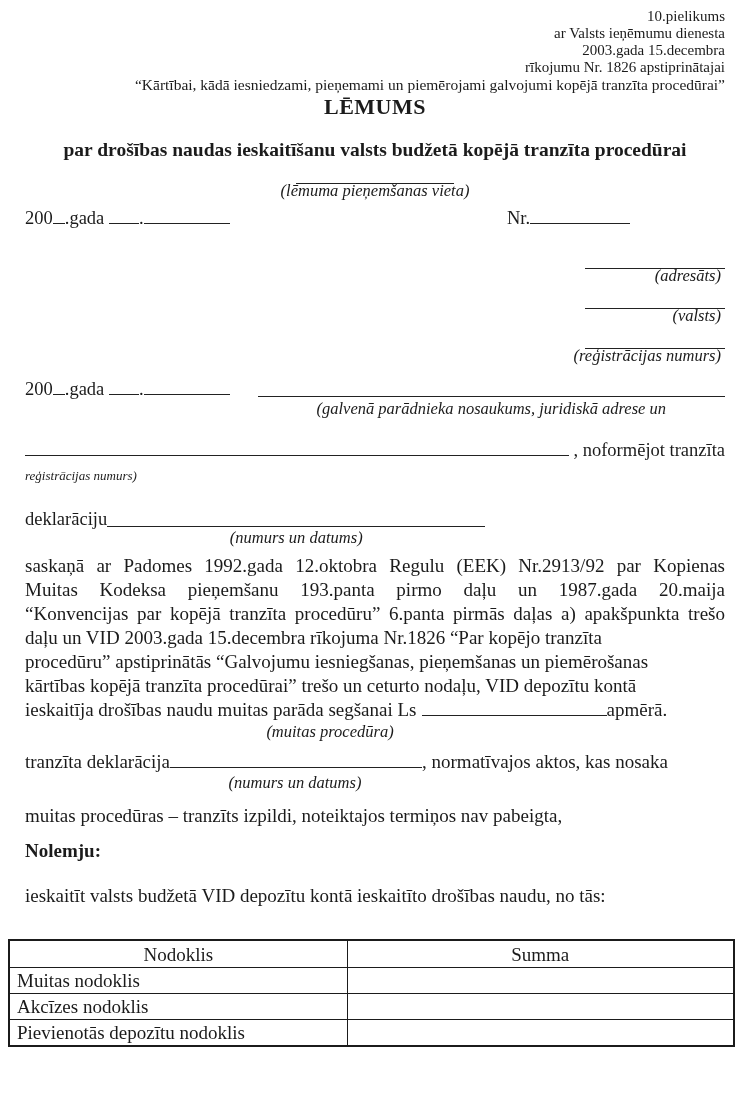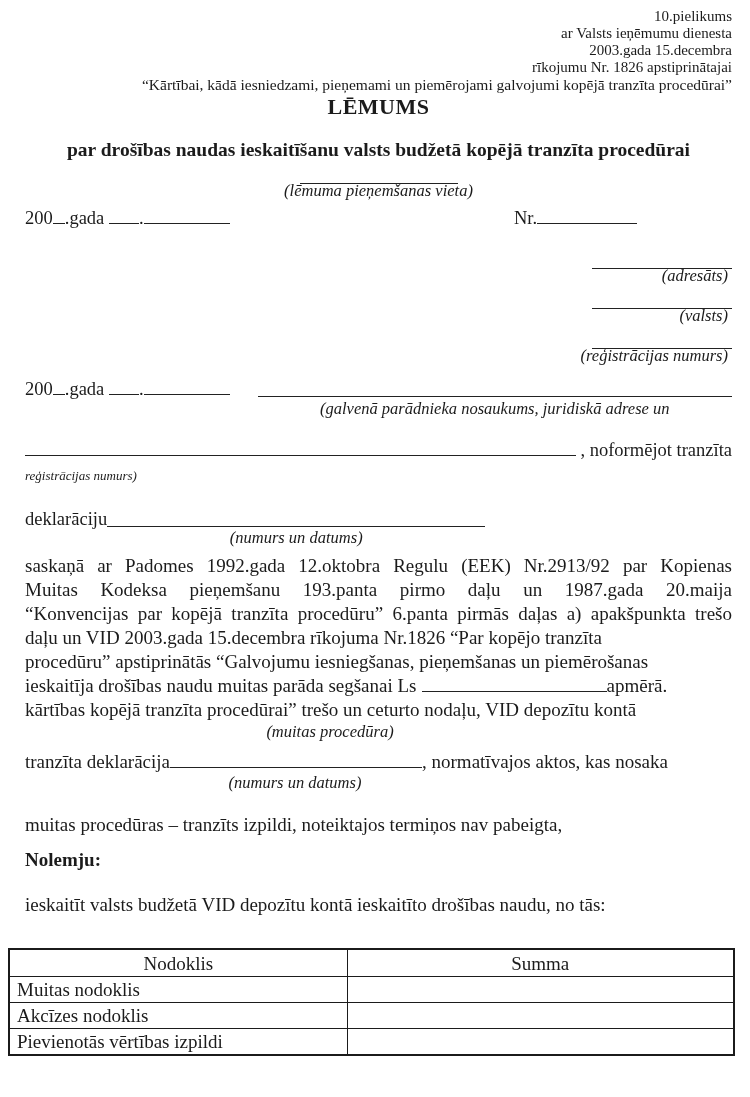--- a/index.html
+++ b/index.html
@@ -1,18 +1,18 @@
 <!DOCTYPE html>
 <html><head>
 <meta charset="utf-8">
 <style>
   html, body { margin:0; padding:0; background:#ffffff; }
   .page {
     position:relative; width:750px; height:1097px; box-sizing:border-box;
-    padding:8px 18px 0 25px; background:#fff; overflow:hidden;
+    padding:8px 25px 0 25px; background:#fff; overflow:hidden;
     font-family:"Liberation Serif", serif; font-size:18.5px; line-height:23px; color:#1b1b1b;
   }
   
   .hdr { text-align:right; font-size:15px; line-height:17px; }
   .hdr-quote { font-size:15.5px; line-height:18px; }
   .title { text-align:center; font-weight:bold; font-size:22px; line-height:26px; letter-spacing:.5px; }
   .subtitle { text-align:center; font-weight:bold; font-size:19.5px; line-height:24px; margin-top:18px; }
   
   .place { text-align:center; margin-top:14px; }
   .prule-row { line-height:5px; height:5px; }
@@ -50,21 +50,21 @@
   .lsblank { display:inline-block; width:185px; height:14px; border-bottom:1.2px solid #222; margin-left:5px; }
   
   .sakara { display:flex; align-items:baseline; margin-top:12px; font-size:19px; }
   .sk-blank { flex:1; height:14px; border-bottom:1.2px solid #222; margin:0 4px; }
   .sakara-cap { margin-left:200px; width:210px; text-align:center; }
   .tranz { display:flex; align-items:baseline; margin-top:8px; font-size:19px; }
   .tz-blank { width:252px; height:14px; border-bottom:1.2px solid #222; }
   .tranz-cap { margin-left:170px; width:200px; text-align:center; }
   .nowrap { white-space:nowrap; }
   
-  .closing { margin-top:20px; font-size:19px; }
+  .closing { margin-top:11px; font-size:19px; }
   .nolemju { margin-top:12px; font-size:19px; font-weight:bold; }
   .ieskaitit { margin-top:22px; font-size:19px; }
   
   table.tax { border-collapse:collapse; table-layout:fixed; width:727px; margin-left:-17px; margin-top:32px; border:2.5px solid #1b1b1b; }
   .tax th, .tax td { border:1.5px solid #1b1b1b; font-size:19px; padding:1px 7px; }
   .tax th { text-align:center; font-weight:normal; height:24px; }
   .tax td { height:22px; text-align:left; }
   .col-tax { width:338px; }
 </style>
 </head>
@@ -127,22 +127,22 @@
       <span class="cap">(numurs un datums)</span>
     </span>
   </div>
 
   <div class="para">
     <div class="just">saskaņā ar Padomes 1992.gada 12.oktobra Regulu (EEK) Nr.2913/92 par Kopienas</div>
     <div class="just">Muitas Kodeksa pieņemšanu 193.panta pirmo daļu un 1987.gada 20.maija</div>
     <div class="just">“Konvencijas par kopējā tranzīta procedūru” 6.panta pirmās daļas a) apakšpunkta trešo</div>
     <div>daļu un VID  2003.gada 15.decembra rīkojuma Nr.1826 “Par kopējo tranzīta</div>
     <div>procedūru” apstiprinātās “Galvojumu iesniegšanas, pieņemšanas un piemērošanas</div>
+    <div>kārtības kopējā tranzīta procedūrai” trešo un ceturto nodaļu, VID depozītu kontā</div>
     <div><span>ieskaitīja drošības naudu muitas parāda segšanai Ls</span><span class="lsblank"></span><span>apmērā.</span></div>
-    <div>kārtības kopējā tranzīta procedūrai” trešo un ceturto nodaļu, VID depozītu kontā</div>
   </div>
 
   <div class="cap sakara-cap">(muitas procedūra)</div>
 
   <div class="tranz">
     <span class="nowrap">tranzīta deklarācija</span>
     <span class="tz-blank"></span>
     <span class="nowrap">, normatīvajos aktos, kas nosaka</span>
   </div>
   <div class="cap tranz-cap">(numurs un datums)</div>
@@ -165,19 +165,19 @@
     <tbody>
       <tr>
         <td>Muitas nodoklis</td>
         <td></td>
       </tr>
       <tr>
         <td>Akcīzes nodoklis</td>
         <td></td>
       </tr>
       <tr>
-        <td>Pievienotās vērtības izpildi</td>
+        <td>Pievienotās depozītu nodoklis</td>
         <td></td>
       </tr>
     </tbody>
   </table>
 
 </div>
 
 </body></html>

